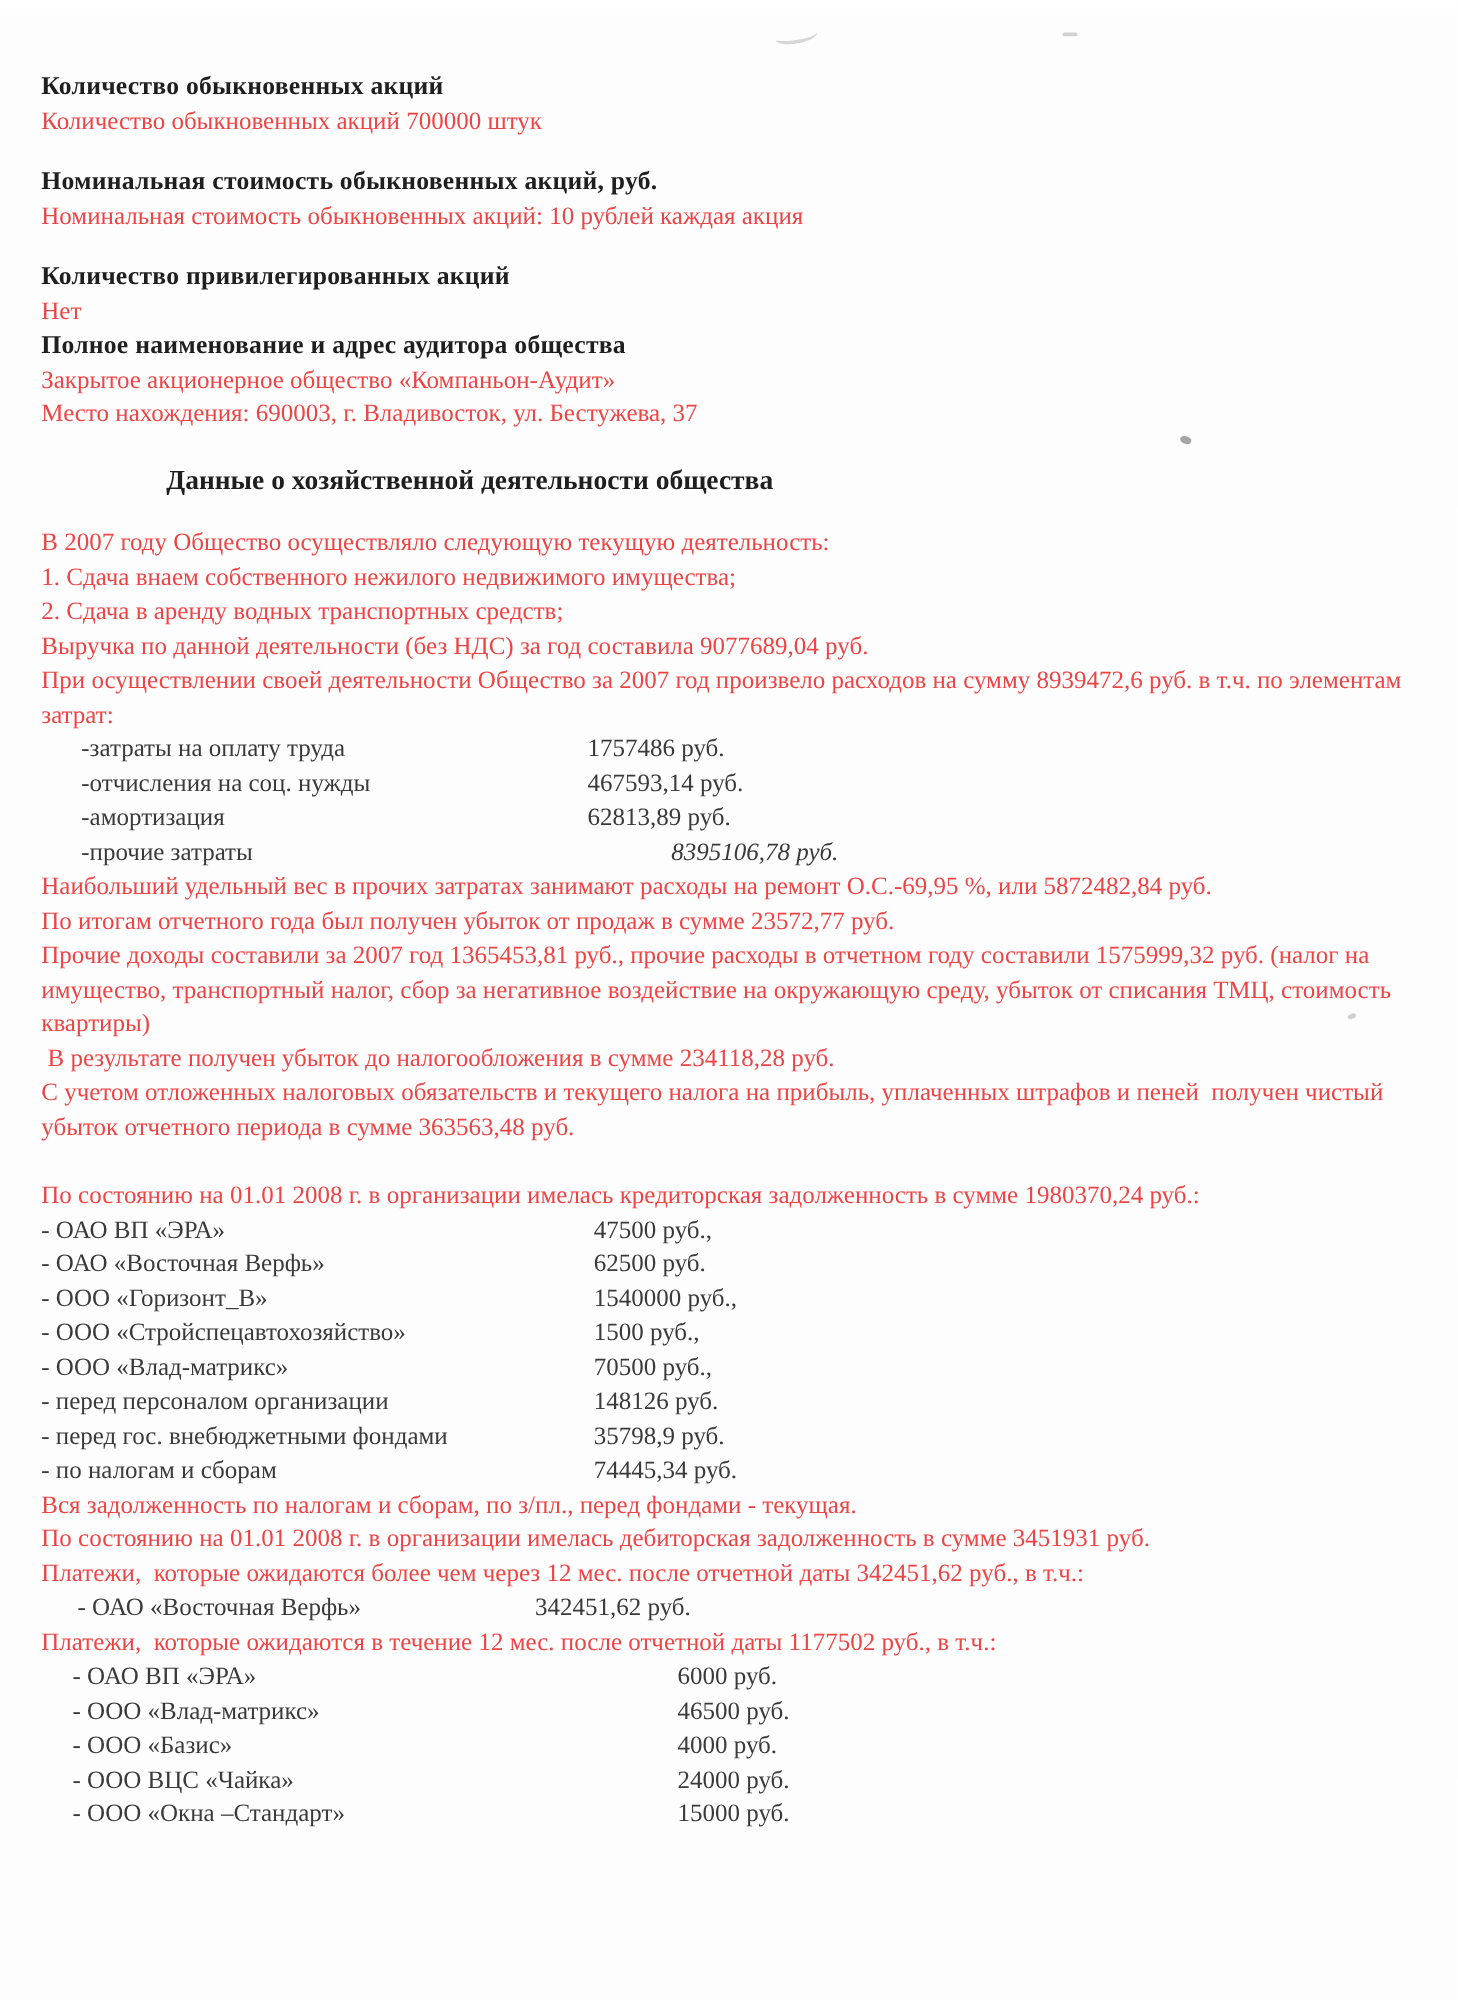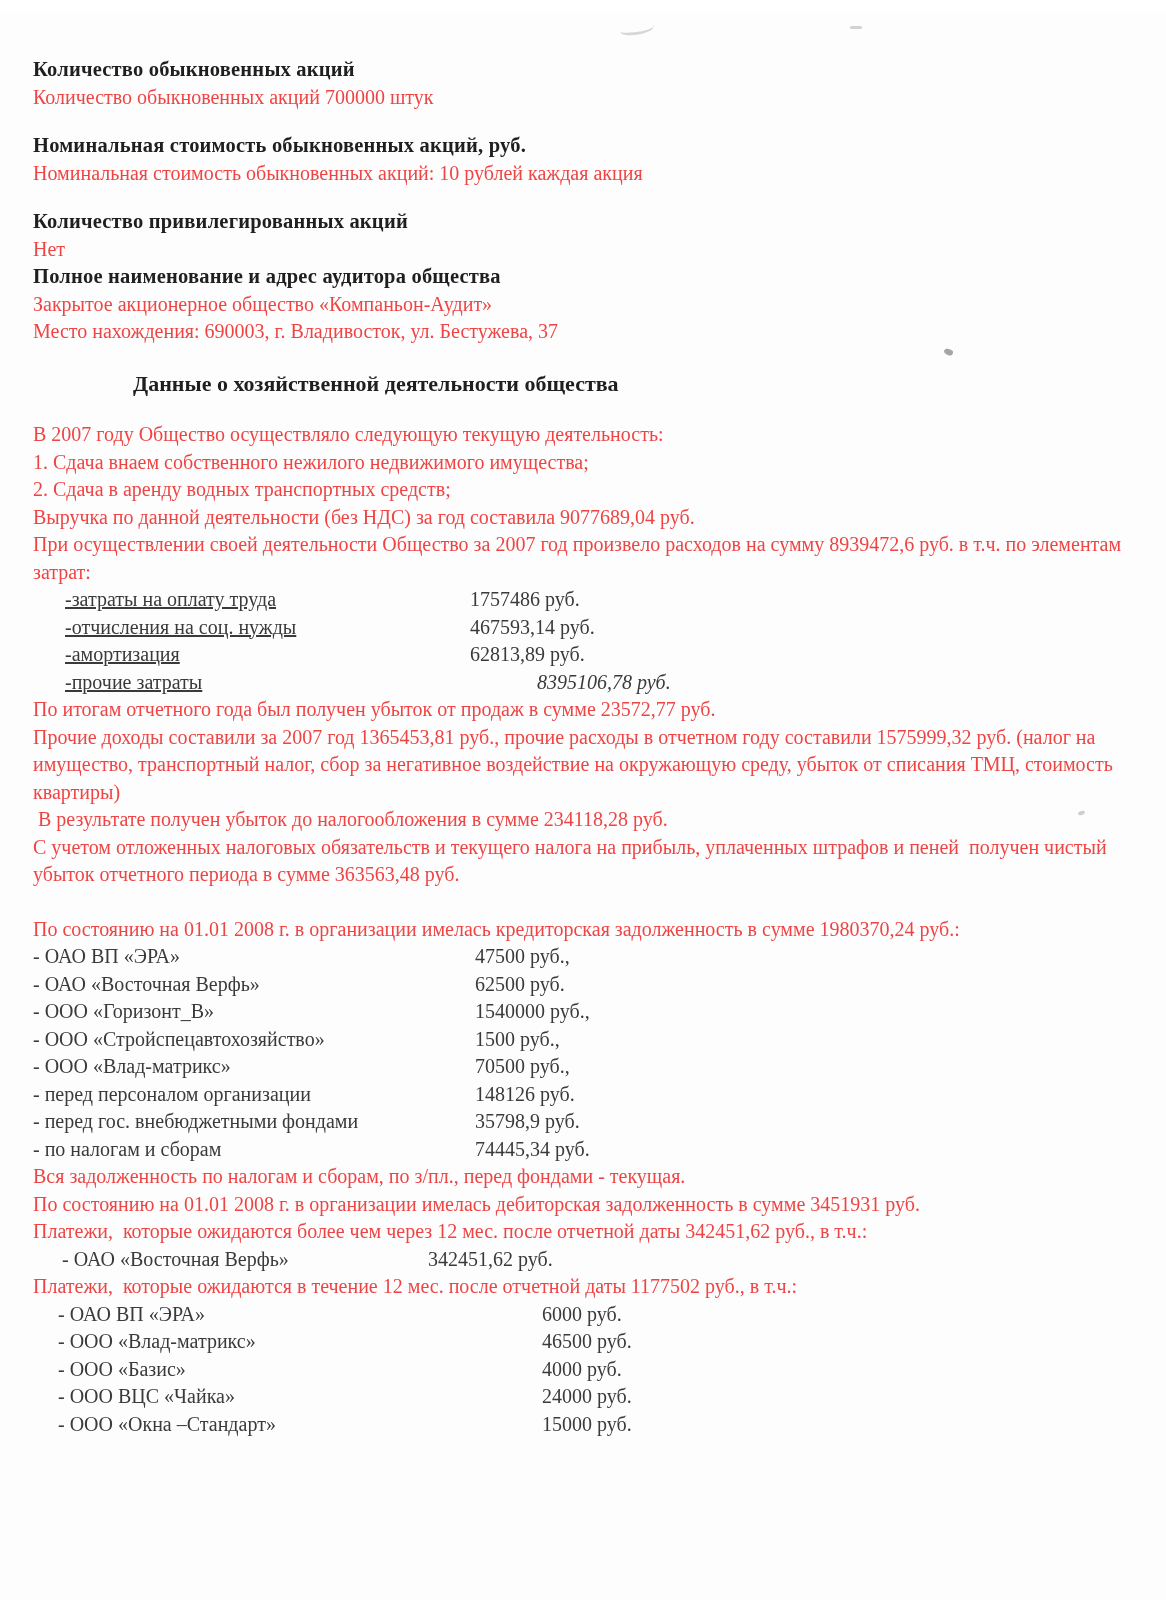--- a/index.html
+++ b/index.html
@@ -35,21 +35,21 @@
     margin-left: 100px;
   }
   .spacer-s  { height: 21px; }
   .spacer-m  { height: 24px; }
   .spacer-l  { height: 27px; }
   .row { display: flex; white-space: pre-wrap; }
   .row .lbl { flex: 0 0 auto; }
   .row .val { flex: 0 0 auto; }
   
   .cost-row { padding-left: 32px; }
-  .cost-row .lbl { width: 405px; text-decoration: underline; }
+  .cost-row .lbl { width: 405px; }
   .cost-row .val.shift { margin-left: 67px; font-style: italic; }
   
   .cred-row .lbl { width: 442px; }
   
   .lt-row { padding-left: 29px; }
   .lt-row .lbl { width: 366px; }
   
   .st-row { padding-left: 25px; }
   .st-row .lbl { width: 484px; }
   
@@ -116,20 +116,21 @@
   </div>
   <div class="row cost-row">
     <span class="lbl">-амортизация</span>
     <span class="val">62813,89 руб.</span>
   </div>
   <div class="row cost-row">
     <span class="lbl">-прочие затраты</span>
     <span class="val shift">8395106,78 руб.</span>
   </div>
 
+  <p class="body-text">Наибольший удельный вес в прочих затратах занимают расходы на ремонт О.С.-69,95 %, или 5872482,84 руб.</p>
   <p class="body-text">По итогам отчетного года был получен убыток от продаж в сумме 23572,77 руб.</p>
   <p class="body-text">Прочие доходы составили за 2007 год 1365453,81 руб., прочие расходы в отчетном году составили 1575999,32 руб. (налог на имущество, транспортный налог, сбор за негативное воздействие на окружающую среду, убыток от списания ТМЦ, стоимость квартиры)</p>
   <p class="body-text"> В результате получен убыток до налогообложения в сумме 234118,28 руб.</p>
   <p class="body-text">С учетом отложенных налоговых обязательств и текущего налога на прибыль, уплаченных штрафов и пеней  получен чистый убыток отчетного периода в сумме 363563,48 руб.</p>
 
   <div class="spacer-l"></div>
 
   <p class="body-text">По состоянию на 01.01 2008 г. в организации имелась кредиторская задолженность в сумме 1980370,24 руб.:</p>
 
   <div class="row cred-row">

